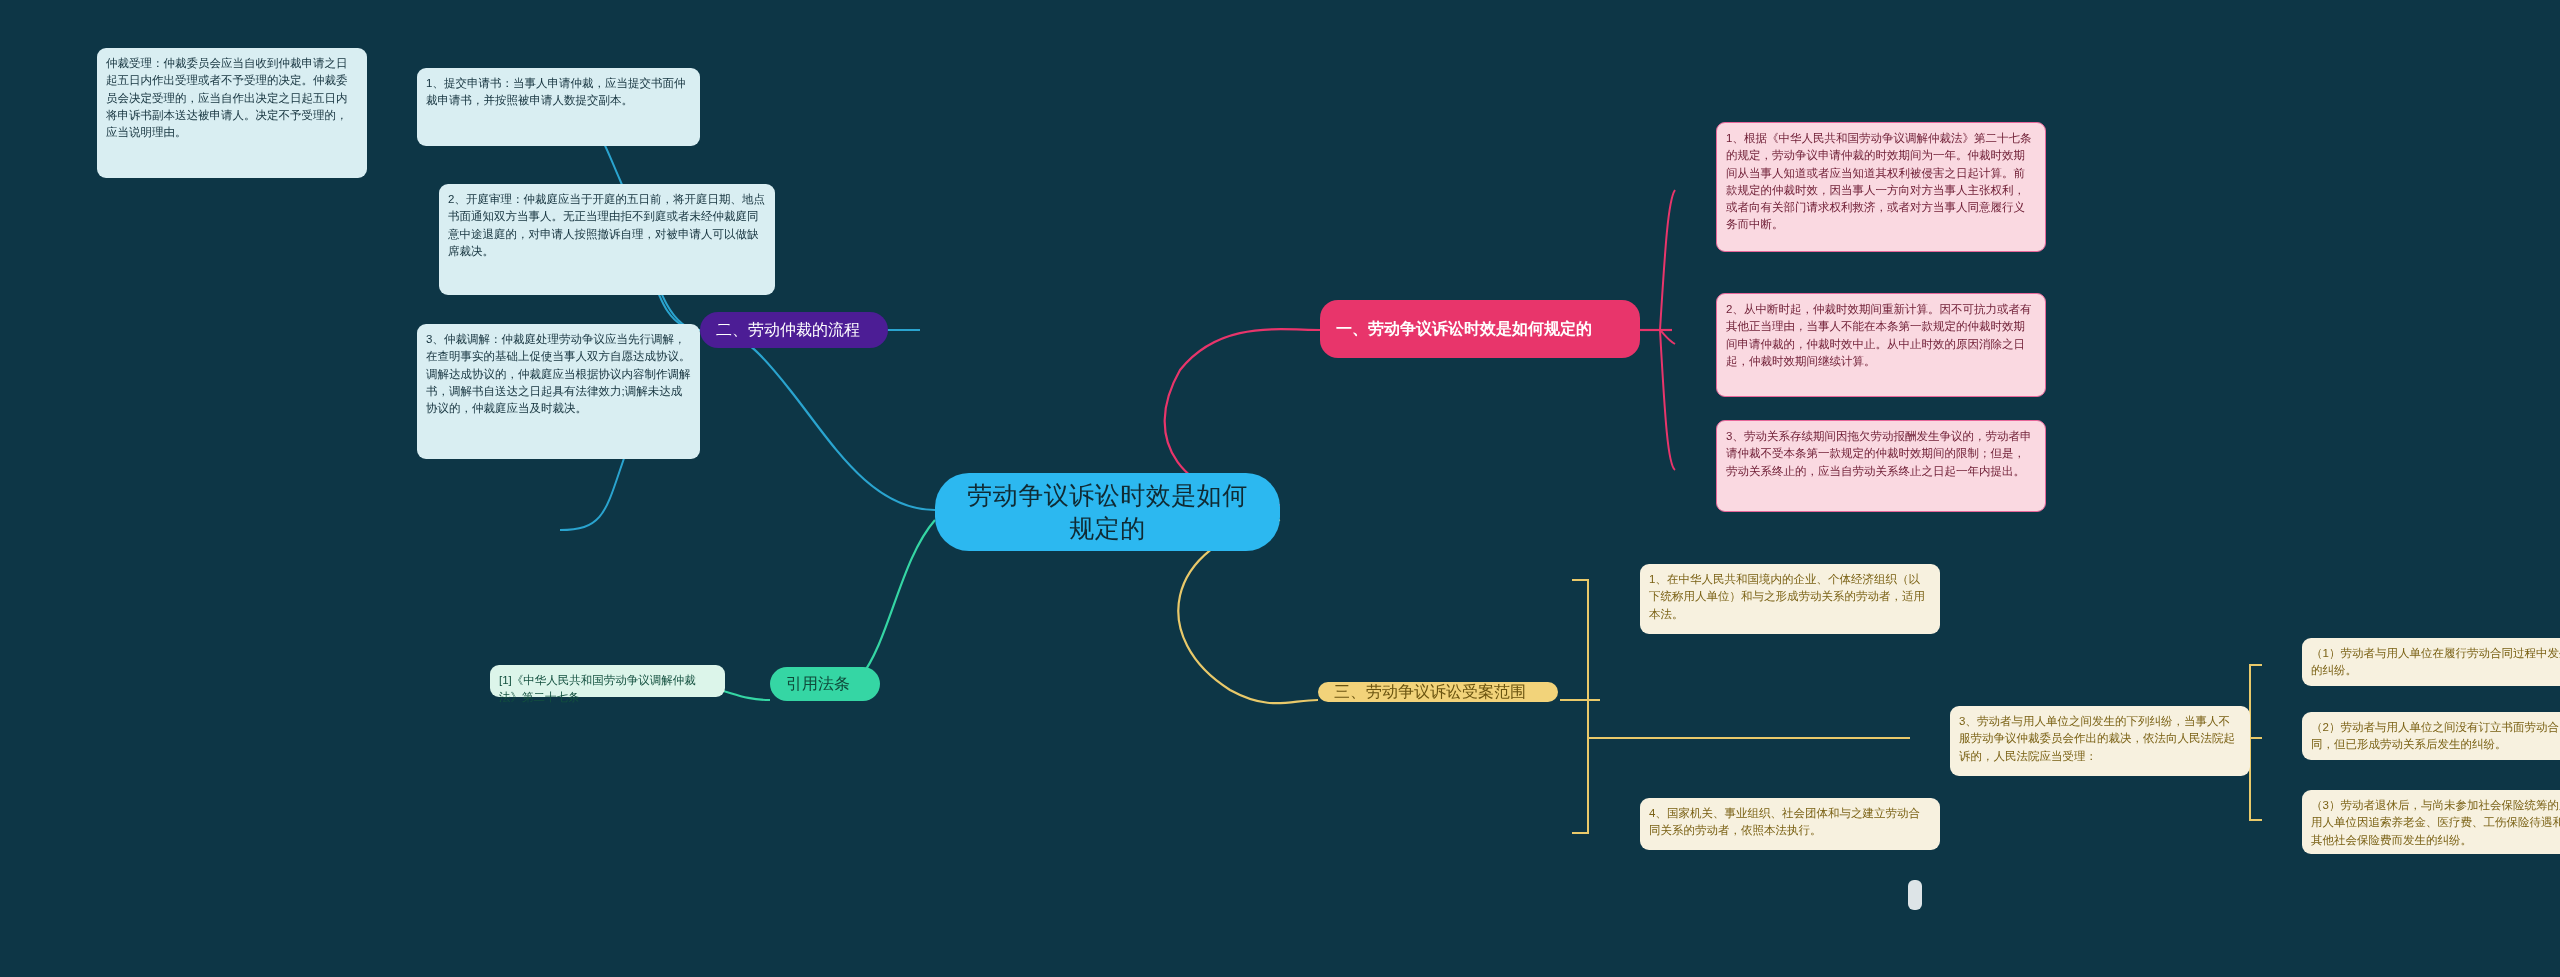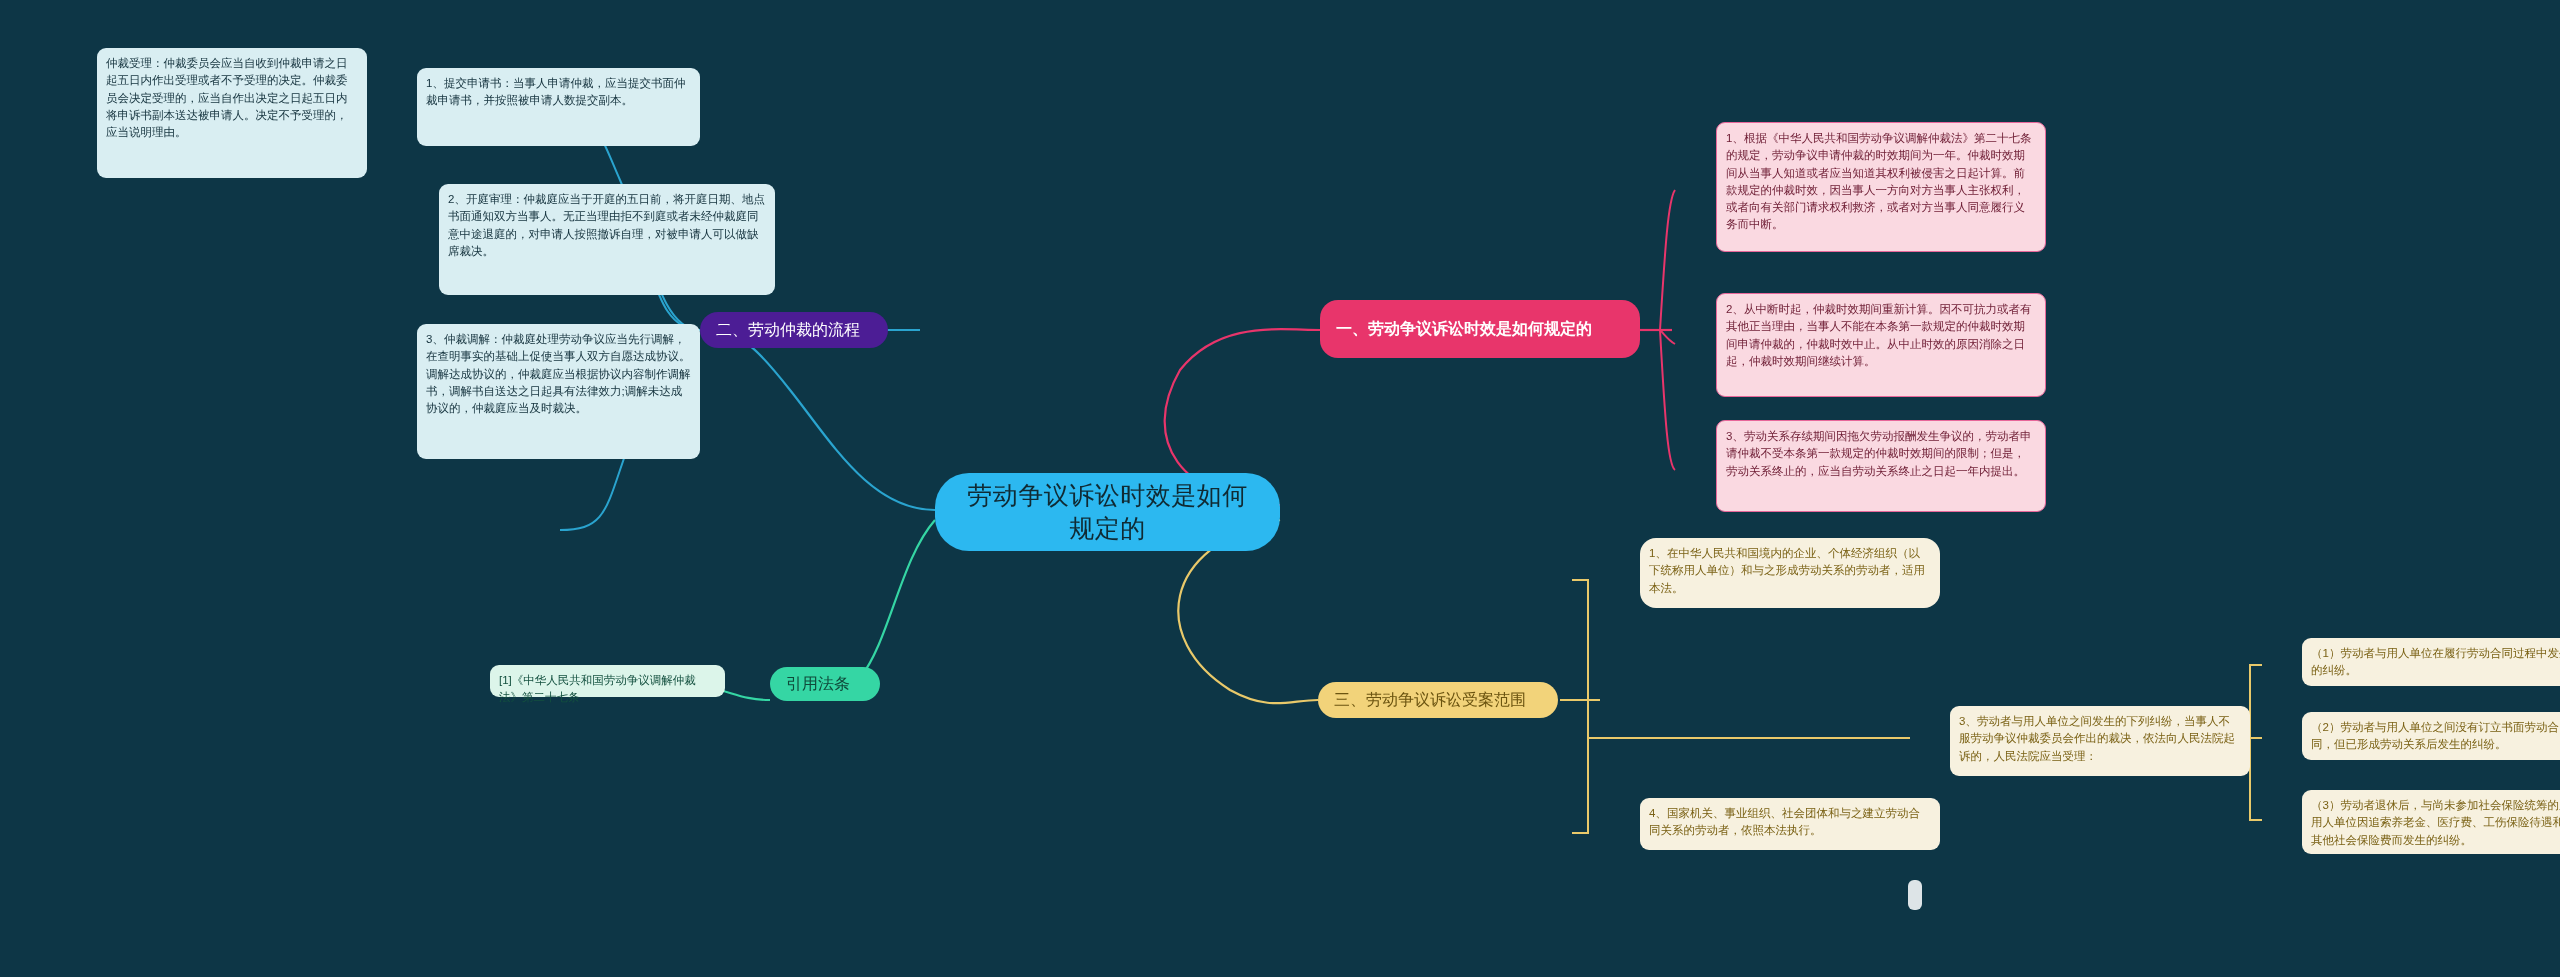--- a/index.html
+++ b/index.html
@@ -156,23 +156,23 @@
   <div class="node leaf leaf-green" style="left:450px; top:665px; width:235px; height:32px;">[1]《中华人民共和国劳动争议调解仲裁法》第二十七条</div>
 
   <div class="node pill pill-pink" style="left:1320px; top:300px; width:320px; height:58px;">一、劳动争议诉讼时效是如何规定的</div>
 
   <div class="node leaf leaf-pink" style="left:1676px; top:122px; width:330px; height:130px;">1、根据《中华人民共和国劳动争议调解仲裁法》第二十七条的规定，劳动争议申请仲裁的时效期间为一年。仲裁时效期间从当事人知道或者应当知道其权利被侵害之日起计算。前款规定的仲裁时效，因当事人一方向对方当事人主张权利，或者向有关部门请求权利救济，或者对方当事人同意履行义务而中断。</div>
 
   <div class="node leaf leaf-pink" style="left:1676px; top:293px; width:330px; height:104px;">2、从中断时起，仲裁时效期间重新计算。因不可抗力或者有其他正当理由，当事人不能在本条第一款规定的仲裁时效期间申请仲裁的，仲裁时效中止。从中止时效的原因消除之日起，仲裁时效期间继续计算。</div>
 
   <div class="node leaf leaf-pink" style="left:1676px; top:420px; width:330px; height:92px;">3、劳动关系存续期间因拖欠劳动报酬发生争议的，劳动者申请仲裁不受本条第一款规定的仲裁时效期间的限制；但是，劳动关系终止的，应当自劳动关系终止之日起一年内提出。</div>
 
-  <div class="node pill pill-yellow" style="left:1318px; top:682px; width:240px; height:36px;">三、劳动争议诉讼受案范围</div>
+  <div class="node pill pill-yellow" style="left:1318px; top:682px; width:240px; height:20px;">三、劳动争议诉讼受案范围</div>
 
-  <div class="node leaf leaf-yellow" style="left:1600px; top:538px; width:300px; height:70px;border-radius:16px;">1、在中华人民共和国境内的企业、个体经济组织（以下统称用人单位）和与之形成劳动关系的劳动者，适用本法。</div>
+  <div class="node leaf leaf-yellow" style="left:1600px; top:564px; width:300px; height:70px;">1、在中华人民共和国境内的企业、个体经济组织（以下统称用人单位）和与之形成劳动关系的劳动者，适用本法。</div>
 
   <div class="node leaf leaf-yellow" style="left:1600px; top:798px; width:300px; height:52px;">4、国家机关、事业组织、社会团体和与之建立劳动合同关系的劳动者，依照本法执行。</div>
 
   <div class="node leaf leaf-yellow" style="left:1910px; top:706px; width:300px; height:70px;">3、劳动者与用人单位之间发生的下列纠纷，当事人不服劳动争议仲裁委员会作出的裁决，依法向人民法院起诉的，人民法院应当受理：</div>
 
   <div class="node leaf leaf-yellow" style="left:2262px; top:638px; width:282px; height:48px;">（1）劳动者与用人单位在履行劳动合同过程中发生的纠纷。</div>
 
   <div class="node leaf leaf-yellow" style="left:2262px; top:712px; width:282px; height:48px;">（2）劳动者与用人单位之间没有订立书面劳动合同，但已形成劳动关系后发生的纠纷。</div>
 
   <div class="node leaf leaf-yellow" style="left:2262px; top:790px; width:282px; height:64px;">（3）劳动者退休后，与尚未参加社会保险统筹的原用人单位因追索养老金、医疗费、工伤保险待遇和其他社会保险费而发生的纠纷。</div>

